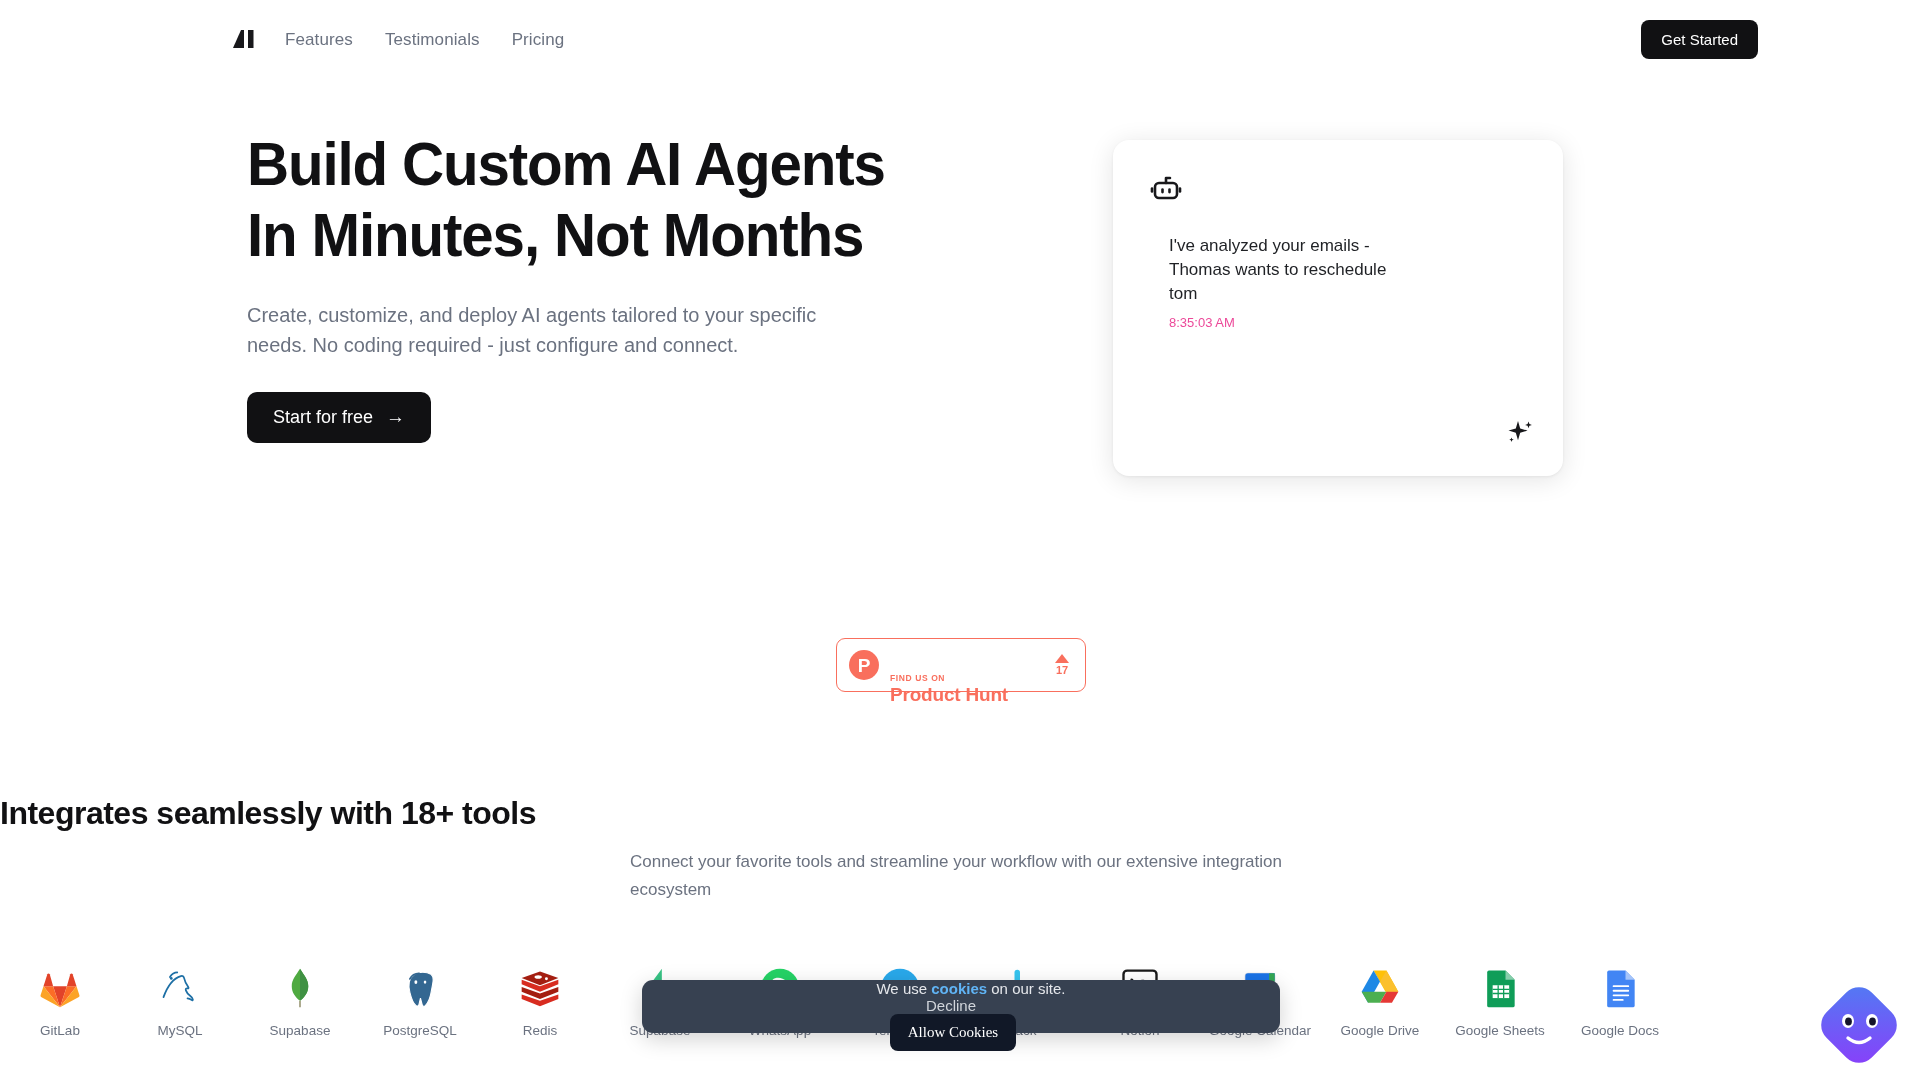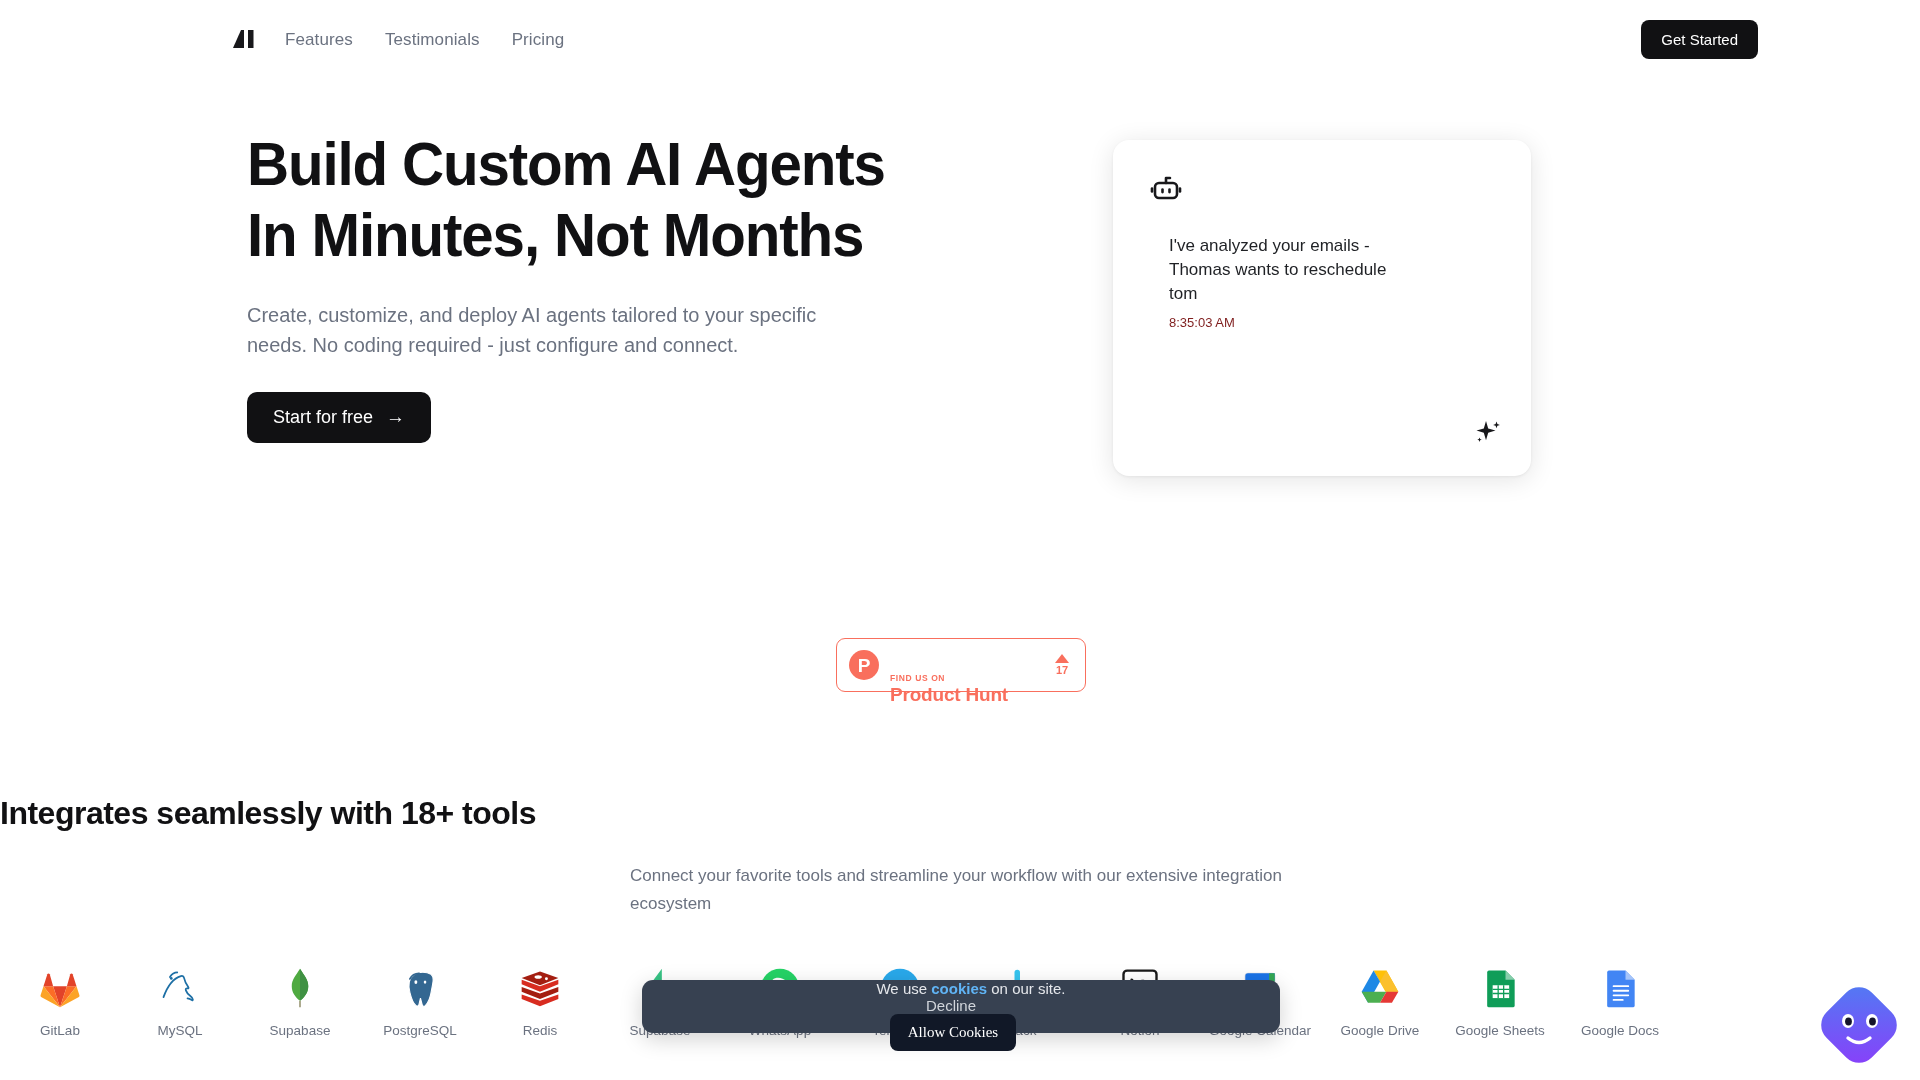--- a/index.html
+++ b/index.html
@@ -57,32 +57,32 @@
     background:#111113; color:#fff;
     font-size:18px;
     padding:15px 26px; border-radius:10px;
     border:none; cursor:pointer;
   }
   .cta .arrow { font-size:19px; line-height:1; }
 
   
   .hero-card {
     position:absolute; left:1113px; top:140px;
-    width:418px; height:336px;
+    width:450px; height:336px;
     background:#fff; border-radius:16px;
     box-shadow:0 4px 26px rgba(17,17,19,.11), 0 1px 3px rgba(17,17,19,.06);
   }
   .card-bot { position:absolute; left:36px; top:32px; }
   .card-msg {
     position:absolute; left:56px; top:94px; width:250px;
     font-size:17px; line-height:24px; color:#1f2125;
   }
   .card-time {
     position:absolute; left:56px; top:175px;
-    font-size:13px; color:#7f1d1d;
+    font-size:13px; color:#ec4899;
   }
   .card-sparkle { position:absolute; right:28px; bottom:24px; }
 
   
   .ph-badge {
     position:absolute; left:836px; top:638px;
     width:250px; height:54px;
     border:1.6px solid #f96f5d; border-radius:9px;
     background:#fff;
     display:flex; align-items:center; cursor:pointer;
@@ -116,21 +116,21 @@
 
   
   .int-head {
     position:absolute; top:795px; left:0; width:1920px; text-align:left;
   }
   .int-title {
     font-family:"Liberation Sans Narrow","Liberation Sans",sans-serif;
     font-size:32px; font-weight:bold; color:#111113; letter-spacing:-.5px;
   }
   .int-sub {
-    margin-top:30px; font-size:17px; line-height:28px; color:#6b7280;
+    margin-top:16px; font-size:17px; line-height:28px; color:#6b7280;
     width:660px; margin-left:auto; margin-right:auto;
   }
   .int-row {
     position:absolute; top:963px; left:0; width:1920px; height:120px;
     display:flex; align-items:flex-start;
   }
   .int-item {
     width:120px; flex:0 0 120px;
     display:flex; flex-direction:column; align-items:center; gap:10px;
     cursor:pointer;

